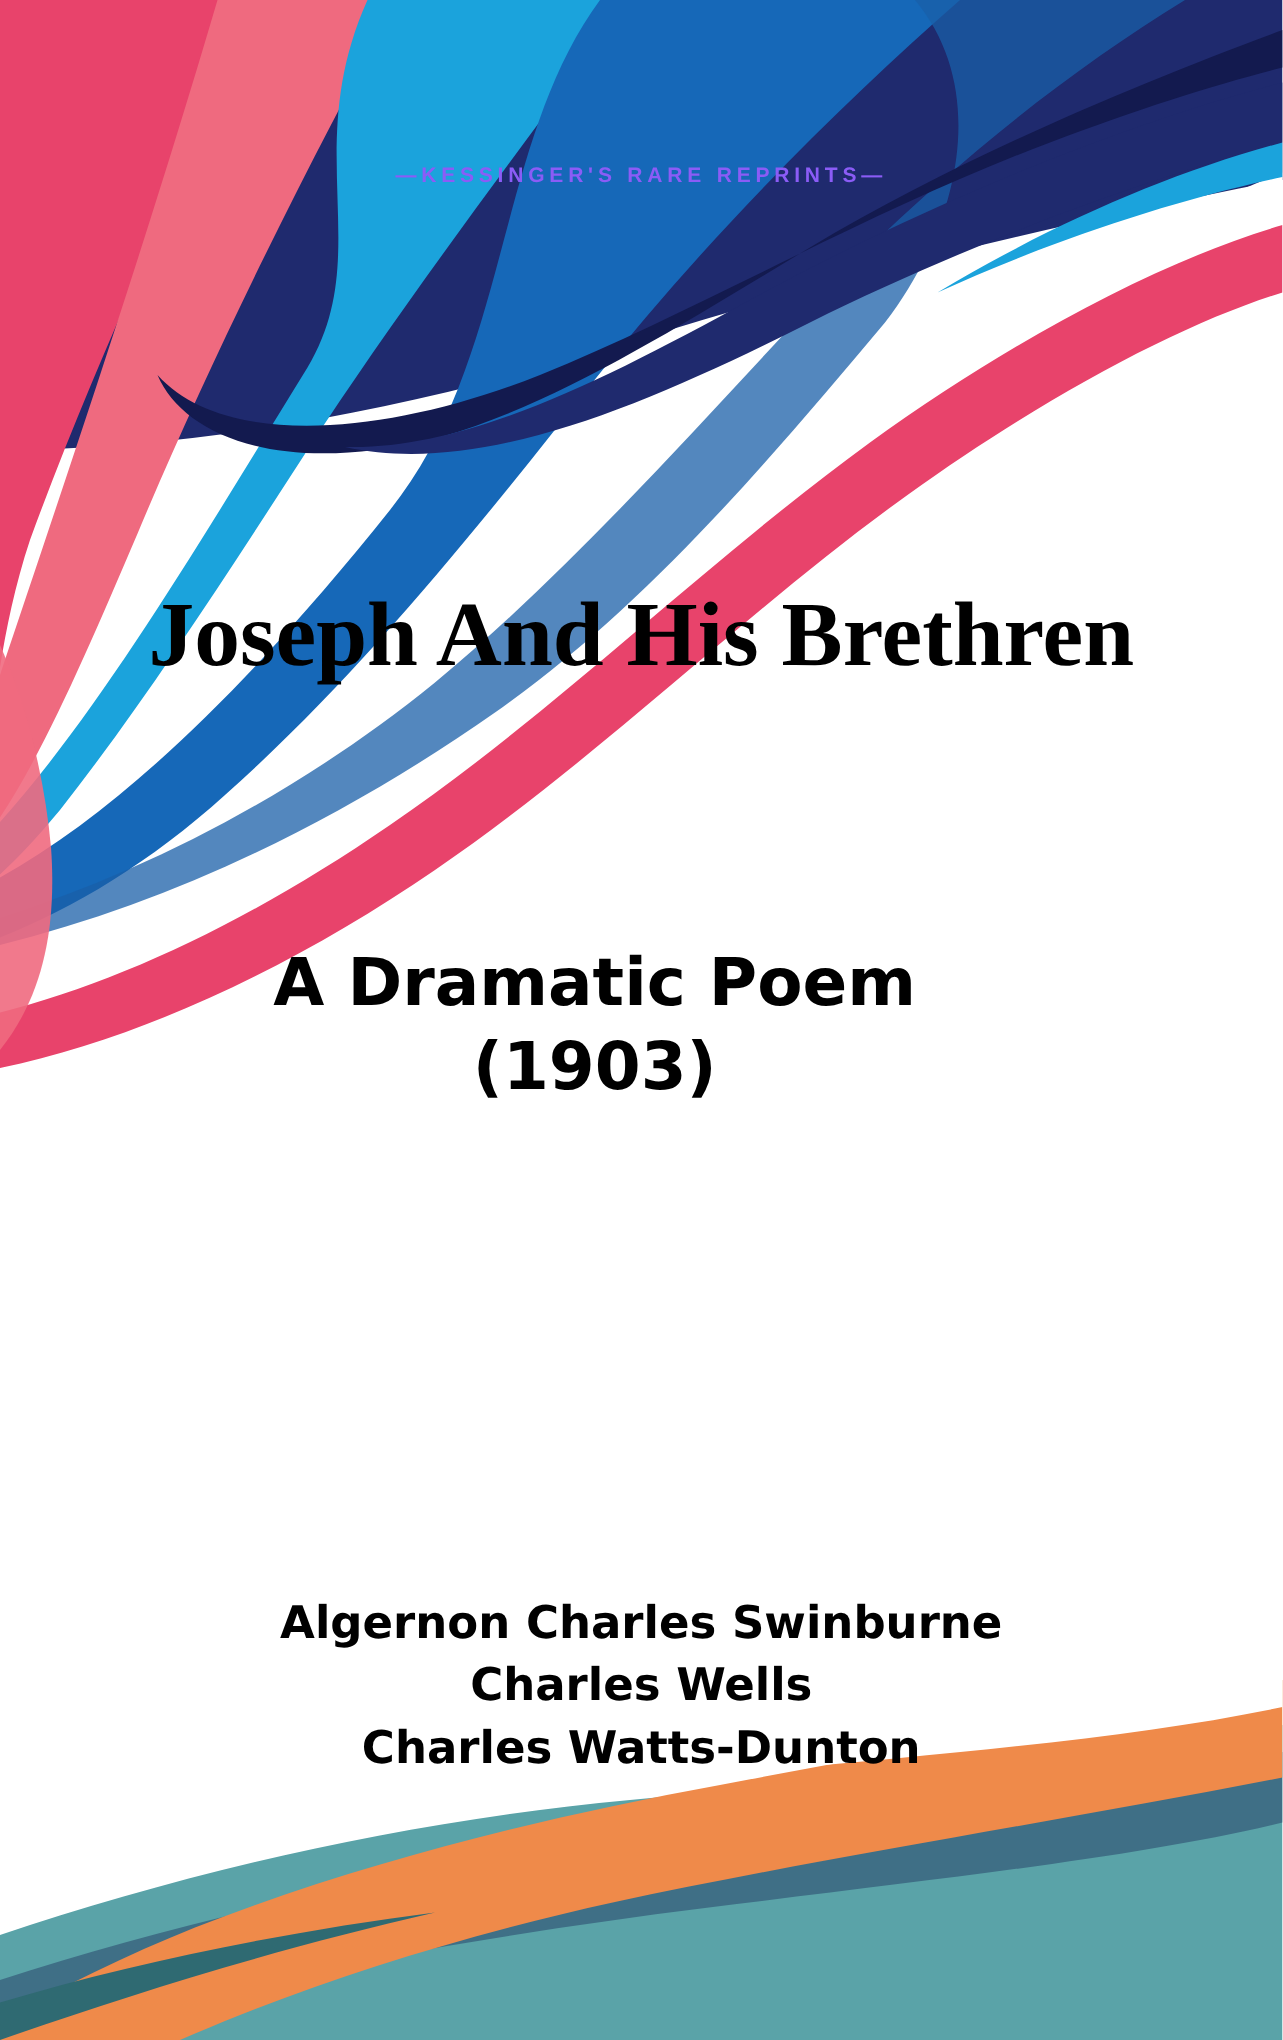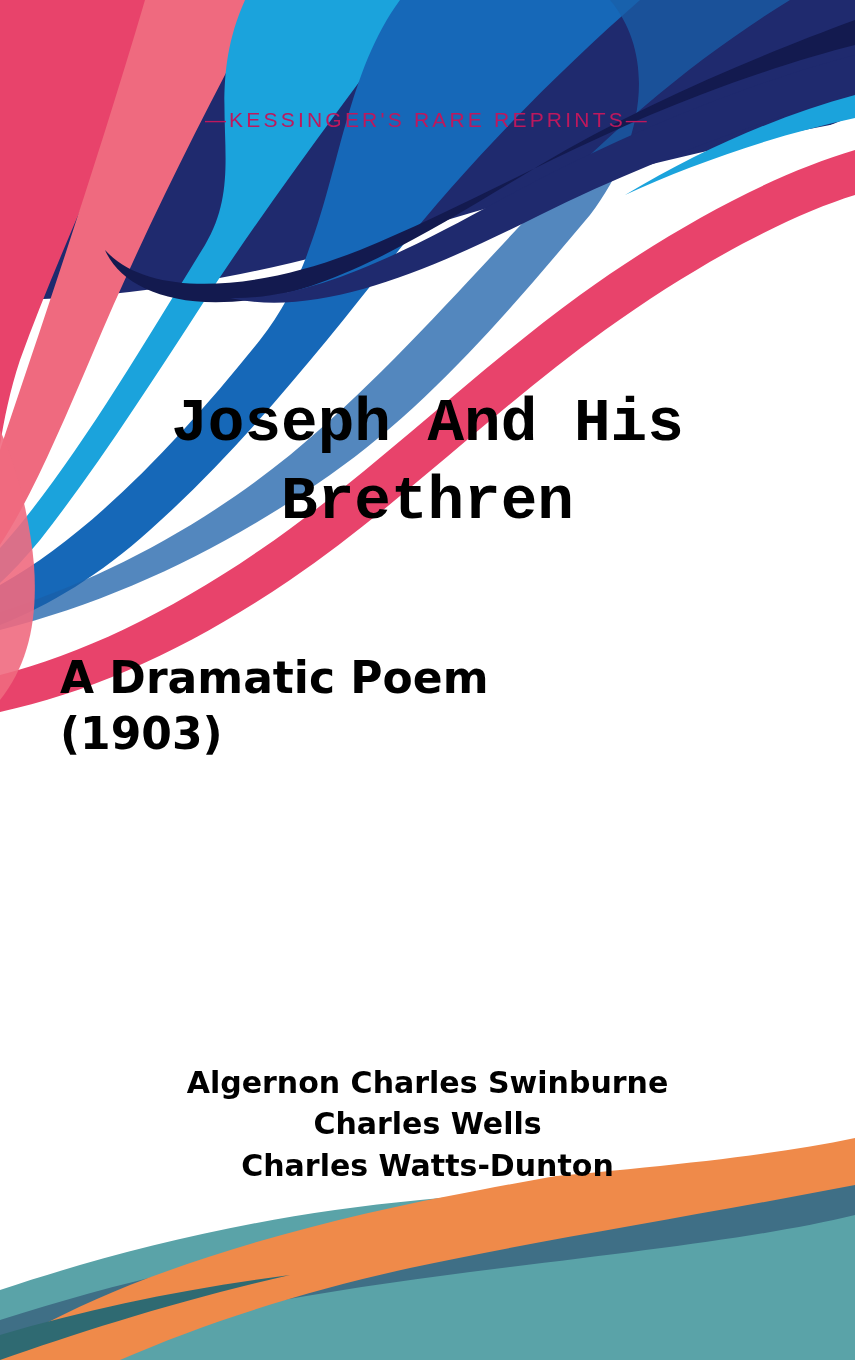--- a/index.html
+++ b/index.html
@@ -27,48 +27,48 @@
     width: 855px;
     height: 1360px;
   }
   .imprint {
     position: absolute;
     left: 0;
     top: 108px;
     width: 855px;
     text-align: center;
     font-family: "Liberation Sans", sans-serif;
-    font-size: 21px;
-    font-weight: normal;
+    font-size: 14px;
+    font-weight: bold;
     letter-spacing: 3.2px;
-    color: #be185d;
+    color: #8b5cf6;
     white-space: nowrap;
   }
   .title-block {
     position: absolute;
     left: 0;
     top: 385px;
     width: 855px;
     text-align: center;
   }
   .title-block .title {
-    font-family: Liberation Mono, monospace;
+    font-family: Liberation Serif, serif;
     font-size: 61px;
     font-weight: bold;
     line-height: 1.28;
     color: #000000;
     margin: 0;
     padding: 0 60px;
   }
   .subtitle-block {
     position: absolute;
     left: 0;
-    top: 650px;
+    top: 628px;
     width: 793px;
-    text-align: left;
+    text-align: center;
   }
   .subtitle-block .subtitle {
     font-family: "DejaVu Sans", sans-serif;
     font-size: 44px;
     font-weight: bold;
     line-height: 1.28;
     color: #000000;
     margin: 0;
     padding: 0 60px;
   }

